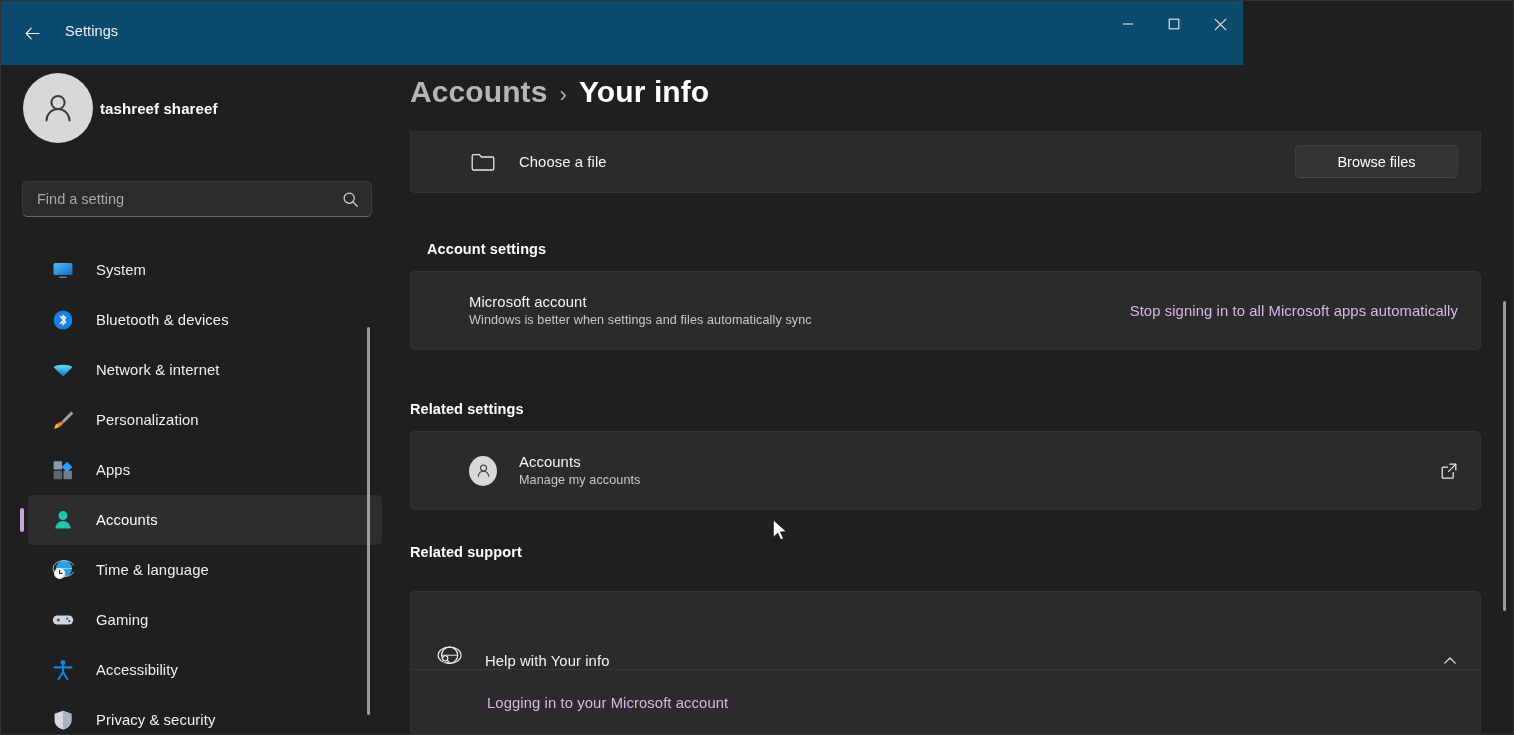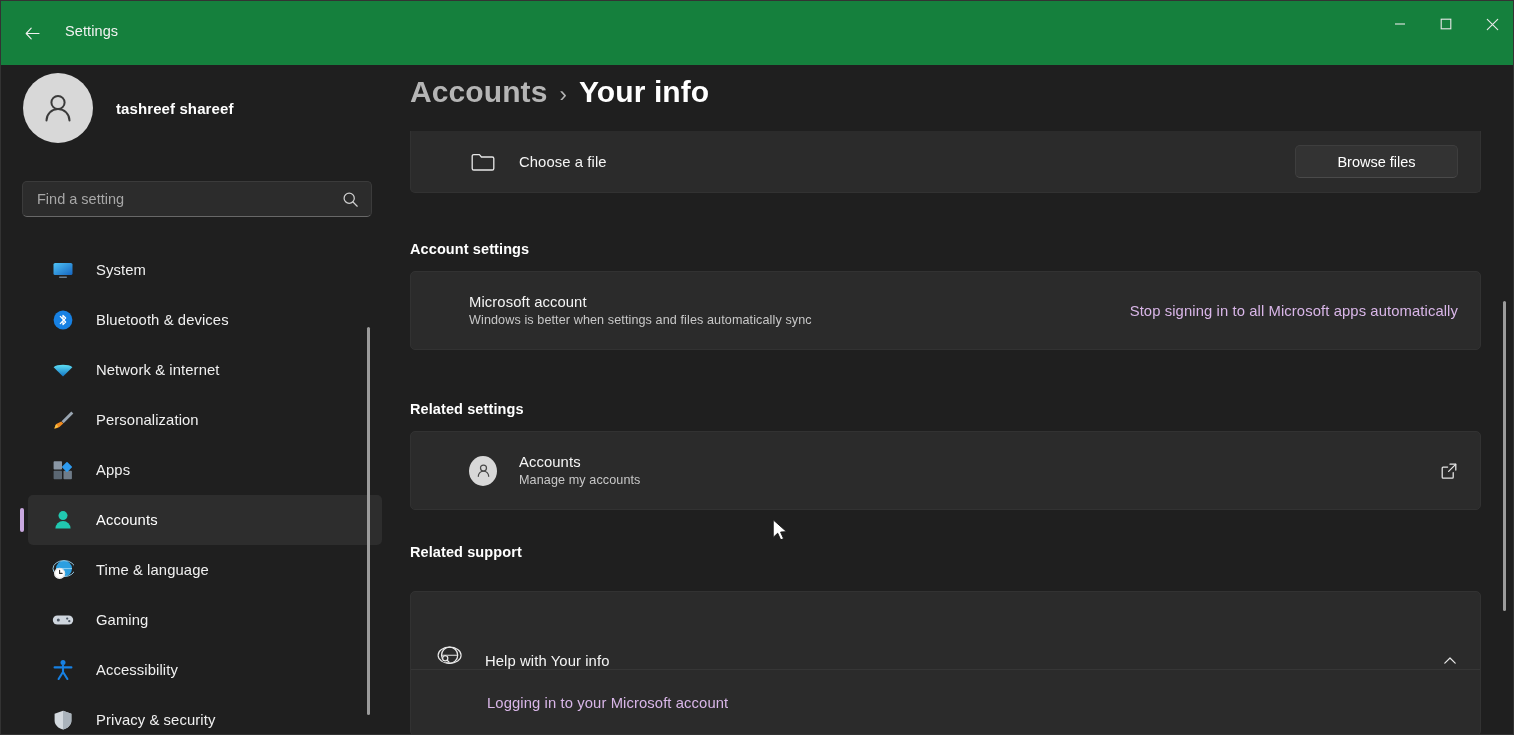--- a/index.html
+++ b/index.html
@@ -20,23 +20,23 @@
     height: 735px;
     background: #1f1f1f;
     border: 1px solid #333333;
     overflow: hidden;
   }
 
   
   .titlebar {
     position: absolute;
     top: 0; left: 0;
-    width: 1514px;
+    width: 1242px;
     height: 64px;
-    background: #15803d;
+    background: #0c4a6e;
     display: flex;
     align-items: flex-start;
   }
   .back-btn {
     position: absolute;
     left: 14px; top: 16px;
     width: 34px; height: 32px;
     display: flex; align-items: center; justify-content: center;
     border-radius: 4px;
     cursor: default;
@@ -69,21 +69,21 @@
     width: 384px;
     height: 671px;
     background: #1f1f1f;
     overflow: hidden;
   }
   .profile {
     position: absolute;
     left: 22px; top: 8px;
     display: flex;
     align-items: center;
-    gap: 23px;
+    gap: 7px;
   }
   .avatar {
     width: 70px; height: 70px;
     border-radius: 50%;
     background: #d8d8d8;
     display: flex; align-items: center; justify-content: center;
     flex: 0 0 auto;
   }
   .profile-name {
     font-size: 15px;
@@ -259,21 +259,21 @@
   }
 
   .section-head {
     position: absolute;
     left: 25px;
     font-size: 14.5px;
     font-weight: bold;
     color: #ffffff;
     letter-spacing: 0.1px;
   }
-  #head-account-settings { top: 110px; }
+  #head-account-settings { top: 110px; margin-left: 17px; }
   #head-related-settings { top: 270px; }
   #head-related-support  { top: 413px; }
 
   #card-ms-account { top: 140px; height: 79px; }
   #card-ms-account .row { height: 100%; }
   .ms-link {
     flex: 0 0 auto;
     font-size: 14.8px;
     color: var(--link, #d9b6e8);
     letter-spacing: 0.1px;

